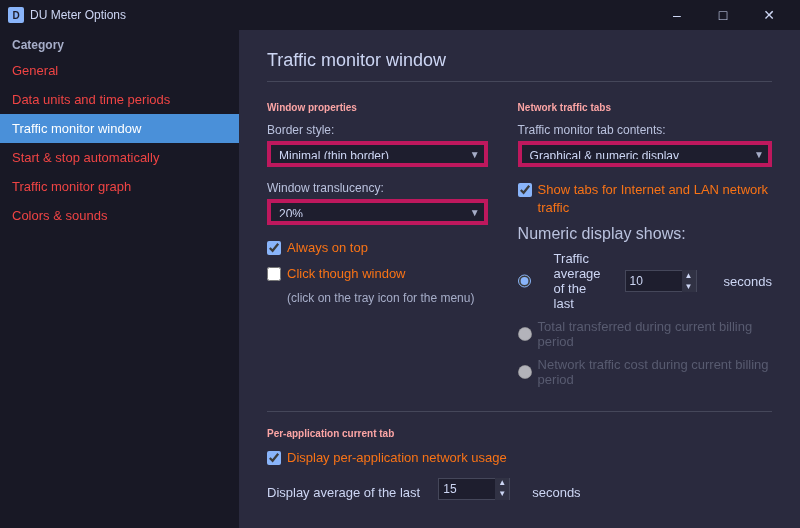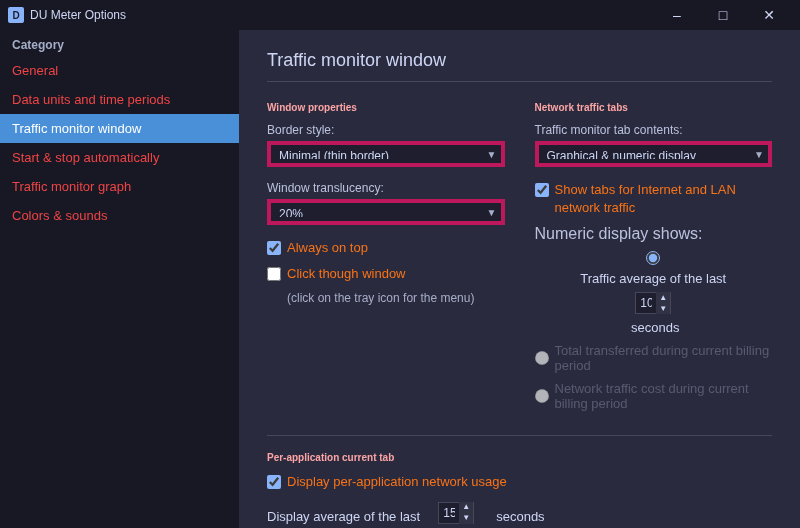--- a/index.html
+++ b/index.html
@@ -131,41 +131,40 @@
     }
     .radio-label { font-size: 13px; color: #cdd6f4; }
     .radio-label.disabled { color: #585b70; }
 
     .numeric-display-section { margin-top: 8px; }
     .numeric-label { font-size: 16px; color: #bac2de; margin-bottom: 8px; }
 
     .radio-with-input {
       display: flex;
       align-items: center;
-      gap: 6px;
+      gap: 23px;
       margin-bottom: 8px;
-      flex-direction: column;
     }
     .radio-with-input input[type="radio"] {
       accent-color: #89b4fa;
       width: 14px;
       height: 14px;
     }
     .number-input-wrapper {
       display: flex;
       align-items: center;
       border: 1px solid #45475a;
       background: #1e1e2e;
       height: 22px;
     }
     .number-input-wrapper input[type="number"] {
       background: #1e1e2e;
       color: #cdd6f4;
       border: none;
-      width: 20px;
+      width: 56px;
       padding: 0 4px;
       font-size: 12px;
       outline: none;
       -moz-appearance: textfield;
     }
     .number-input-wrapper input[type="number"]::-webkit-outer-spin-button,
     .number-input-wrapper input[type="number"]::-webkit-inner-spin-button { -webkit-appearance: none; }
     .spin-btns { display: flex; flex-direction: column; }
     .spin-btn { width: 14px; height: 11px; background: #313244; border: none; color: #cdd6f4; cursor: pointer; font-size: 8px; display: flex; align-items: center; justify-content: center; padding: 0; line-height: 1; }
 

